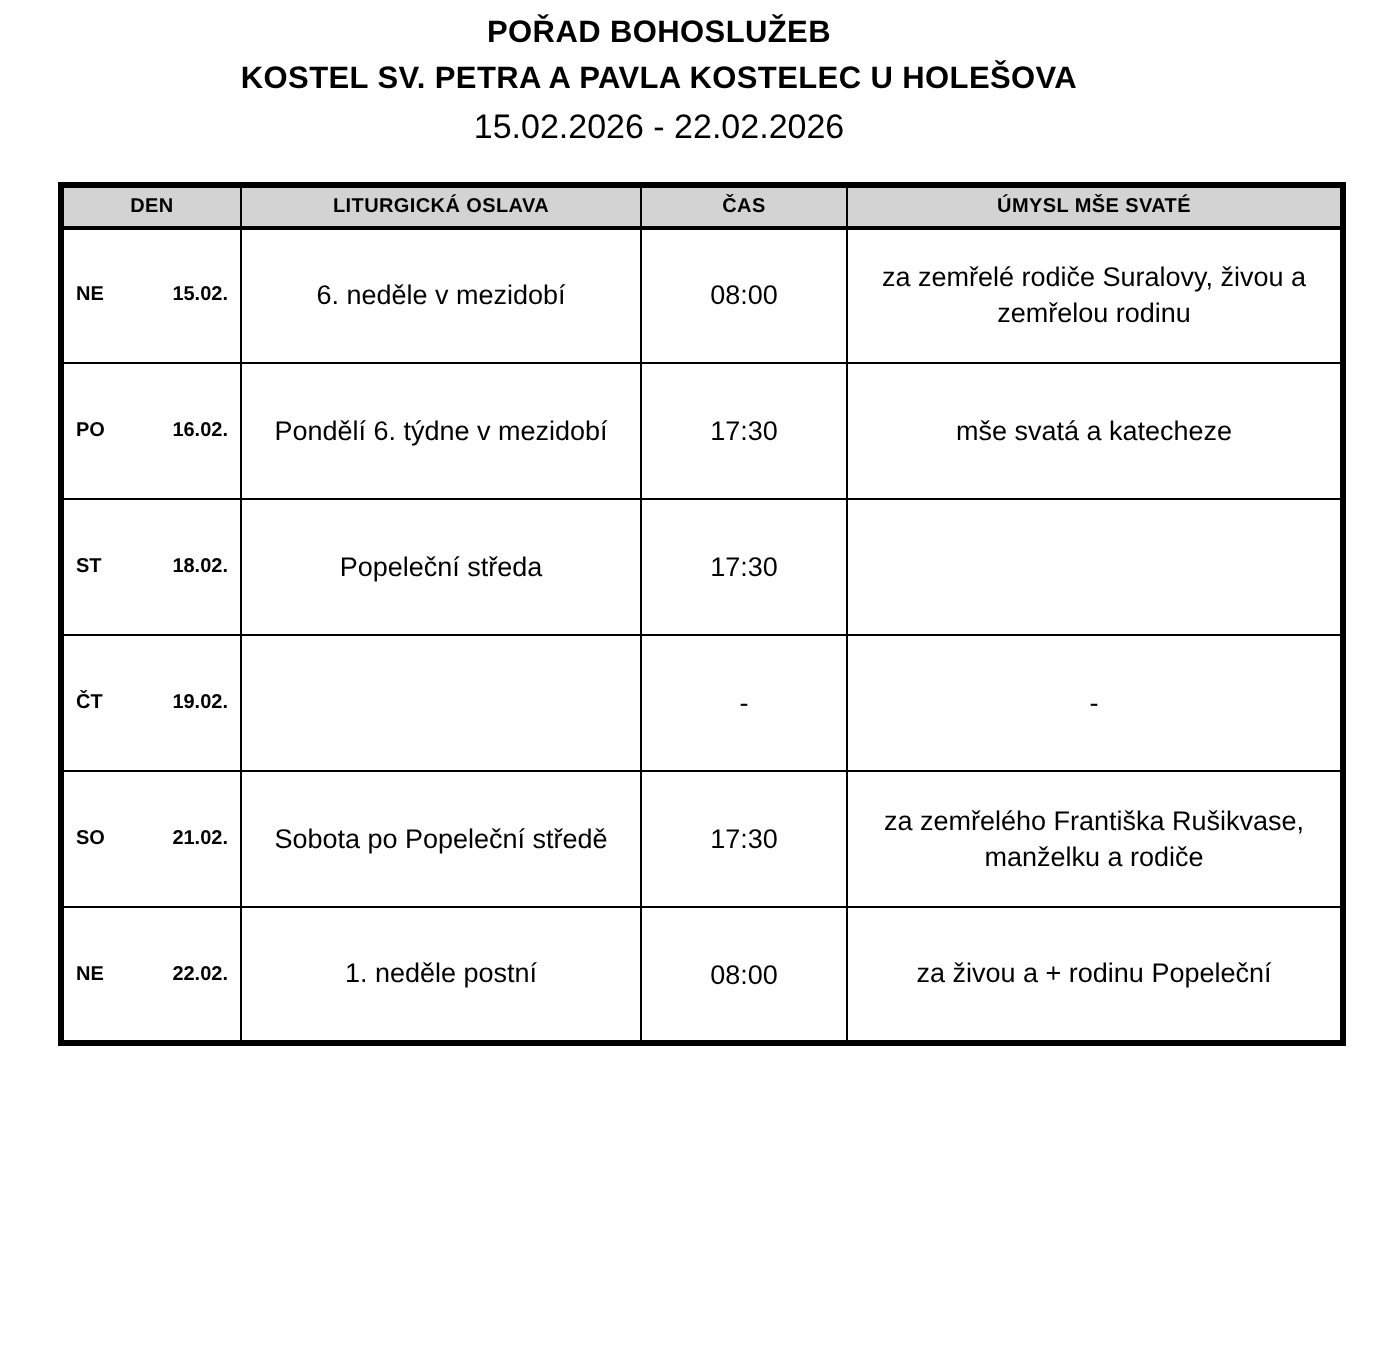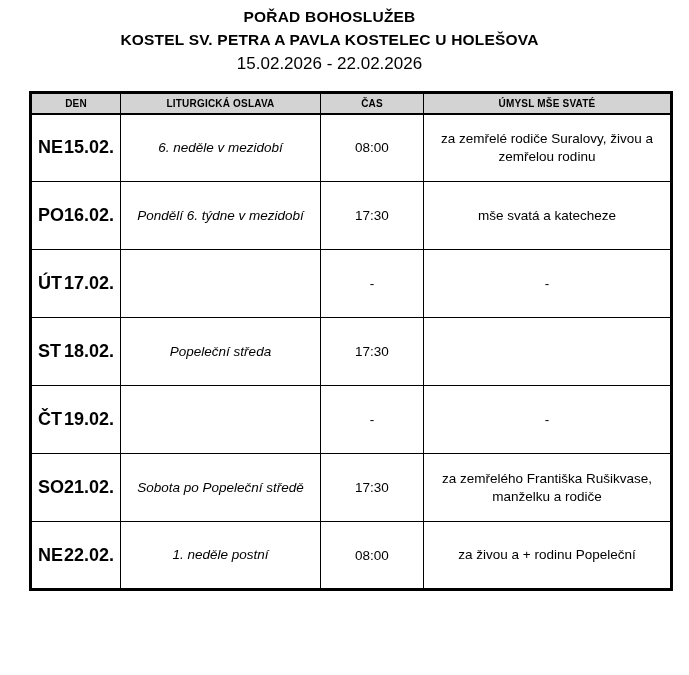--- a/index.html
+++ b/index.html
@@ -54,23 +54,23 @@
   th.col-day, td.day-cell { border-right:2.5px solid #000; }
   td.day-cell {
     background:#d3d3d3;
     font-weight:bold;
   }
   .day-wrap {
     display:flex;
     justify-content:space-between;
     align-items:center;
     padding:0 6px;
-    font-size:18px;
+    font-size:10px;
   }
-  td.celebration-cell { padding:0 7px; line-height:1.3;font-style:italic; }
+  td.celebration-cell { padding:0 7px; line-height:1.3; }
   td.time-cell { padding:0 12px; }
   td.intention-cell { padding:0 3px; line-height:1.3; }
 </style>
 </head>
 <body>
 
 <div class="page">
 
   <div class="doc-header">
     <div class="doc-title">POŘAD BOHOSLUŽEB</div>
@@ -112,31 +112,20 @@
             <div class="day-wrap">
               <span>PO</span>
               <span>16.02.</span>
             </div>
           </td>
           <td class="celebration-cell">Pondělí 6. týdne v mezidobí</td>
           <td class="time-cell">17:30</td>
           <td class="intention-cell">mše svatá a katecheze</td>
         </tr>
 
-        <tr>
-          <td class="day-cell">
-            <div class="day-wrap">
-              <span>ÚT</span>
-              <span>17.02.</span>
-            </div>
-          </td>
-          <td class="celebration-cell"></td>
-          <td class="time-cell">-</td>
-          <td class="intention-cell">-</td>
-        </tr>
 
         <tr>
           <td class="day-cell">
             <div class="day-wrap">
               <span>ST</span>
               <span>18.02.</span>
             </div>
           </td>
           <td class="celebration-cell">Popeleční středa</td>
           <td class="time-cell">17:30</td>

